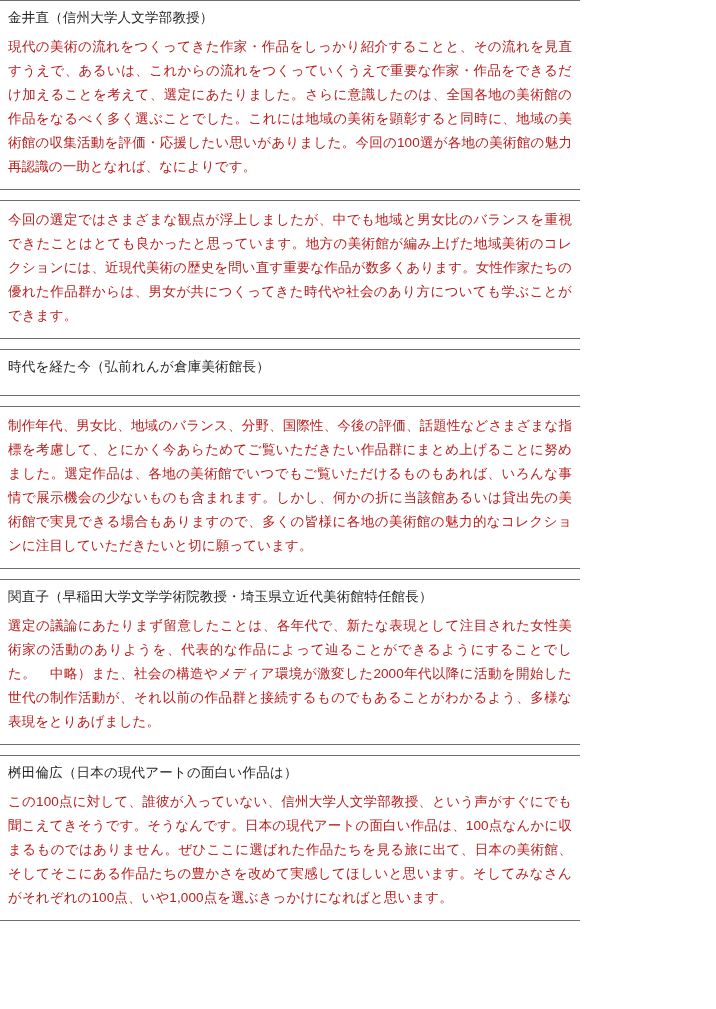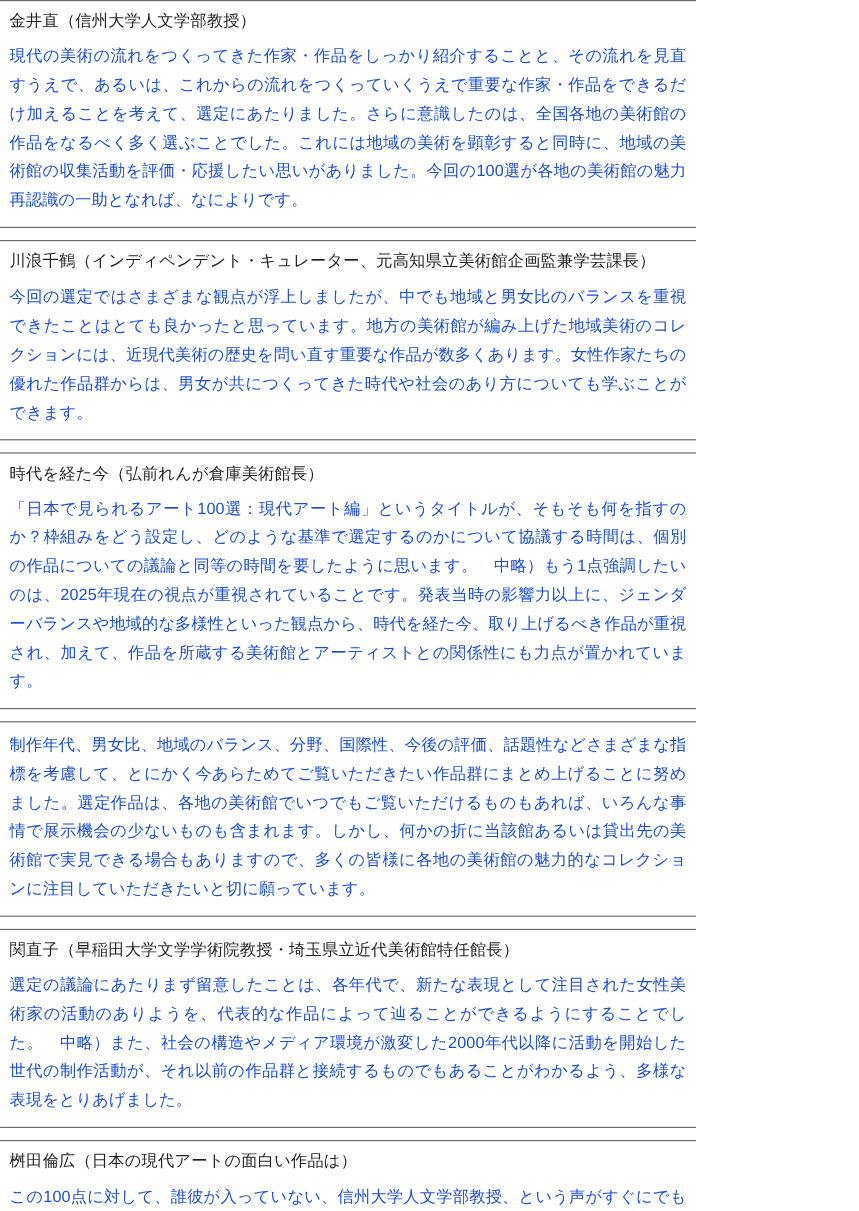--- a/index.html
+++ b/index.html
@@ -31,45 +31,43 @@
   .entry-header {
     font-size: 13.5px;
     line-height: 1.5;
     color: #231f20;
     margin: 0 0 7px 0;
     letter-spacing: 0.2px;
   }
   .entry-body {
     font-size: 13.5px;
     line-height: 1.78;
-    color: #1d4ed8;
+    color: #b91c1c;
     margin: 0;
     text-align: justify;
     text-justify: inter-character;
     letter-spacing: 0.1px;
   }
 </style>
 </head>
 <body>
 
 <div class="page">
 
   <div class="entry">
     <div class="entry-header">金井直（信州大学人文学部教授）</div>
     <div class="entry-body">現代の美術の流れをつくってきた作家・作品をしっかり紹介することと、その流れを見直すうえで、あるいは、これからの流れをつくっていくうえで重要な作家・作品をできるだけ加えることを考えて、選定にあたりました。さらに意識したのは、全国各地の美術館の作品をなるべく多く選ぶことでした。これには地域の美術を顕彰すると同時に、地域の美術館の収集活動を評価・応援したい思いがありました。今回の100選が各地の美術館の魅力再認識の一助となれば、なによりです。</div>
   </div>
 
   <div class="entry">
-    <div class="entry-header">川浪千鶴（インディペンデント・キュレーター、元高知県立美術館企画監兼学芸課長）</div>
     <div class="entry-body">今回の選定ではさまざまな観点が浮上しましたが、中でも地域と男女比のバランスを重視できたことはとても良かったと思っています。地方の美術館が編み上げた地域美術のコレクションには、近現代美術の歴史を問い直す重要な作品が数多くあります。女性作家たちの優れた作品群からは、男女が共につくってきた時代や社会のあり方についても学ぶことができます。</div>
   </div>
 
   <div class="entry">
     <div class="entry-header">時代を経た今（弘前れんが倉庫美術館長）</div>
-    <div class="entry-body">「日本で見られるアート100選：現代アート編」というタイトルが、そもそも何を指すのか？枠組みをどう設定し、どのような基準で選定するのかについて協議する時間は、個別の作品についての議論と同等の時間を要したように思います。　中略）もう1点強調したいのは、2025年現在の視点が重視されていることです。発表当時の影響力以上に、ジェンダーバランスや地域的な多様性といった観点から、時代を経た今、取り上げるべき作品が重視され、加えて、作品を所蔵する美術館とアーティストとの関係性にも力点が置かれています。</div>
   </div>
 
   <div class="entry">
     <div class="entry-body">制作年代、男女比、地域のバランス、分野、国際性、今後の評価、話題性などさまざまな指標を考慮して、とにかく今あらためてご覧いただきたい作品群にまとめ上げることに努めました。選定作品は、各地の美術館でいつでもご覧いただけるものもあれば、いろんな事情で展示機会の少ないものも含まれます。しかし、何かの折に当該館あるいは貸出先の美術館で実見できる場合もありますので、多くの皆様に各地の美術館の魅力的なコレクションに注目していただきたいと切に願っています。</div>
   </div>
 
   <div class="entry">
     <div class="entry-header">関直子（早稲田大学文学学術院教授・埼玉県立近代美術館特任館長）</div>
     <div class="entry-body">選定の議論にあたりまず留意したことは、各年代で、新たな表現として注目された女性美術家の活動のありようを、代表的な作品によって辿ることができるようにすることでした。　中略）また、社会の構造やメディア環境が激変した2000年代以降に活動を開始した世代の制作活動が、それ以前の作品群と接続するものでもあることがわかるよう、多様な表現をとりあげました。</div>
   </div>

